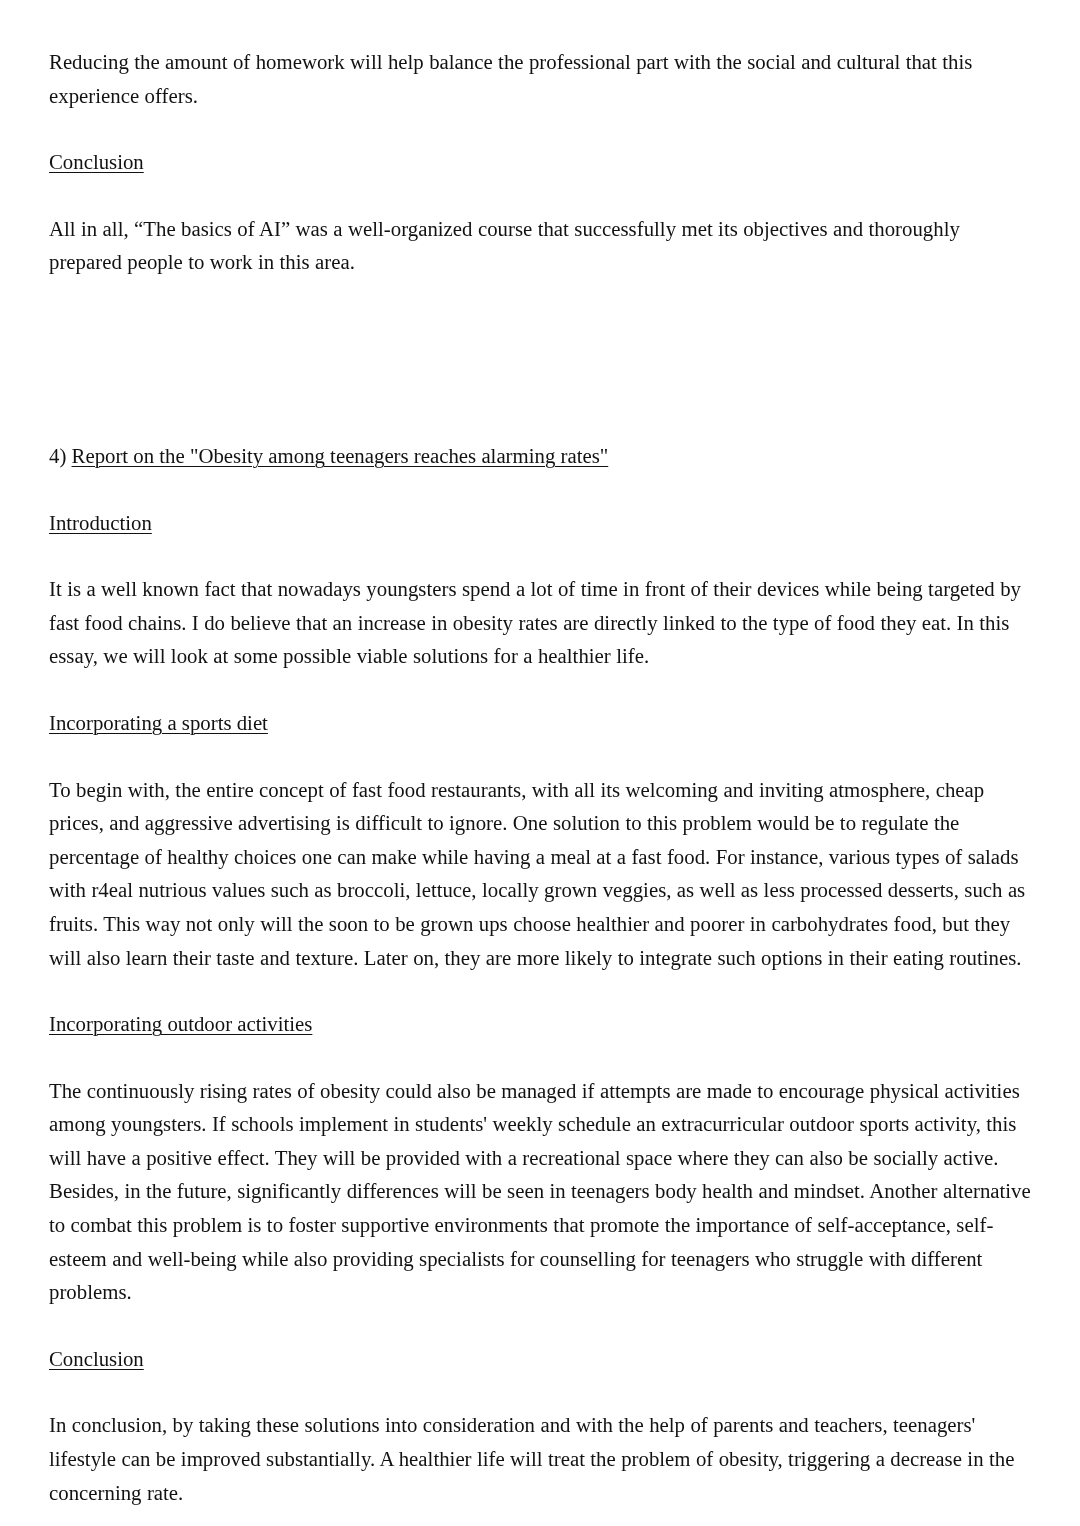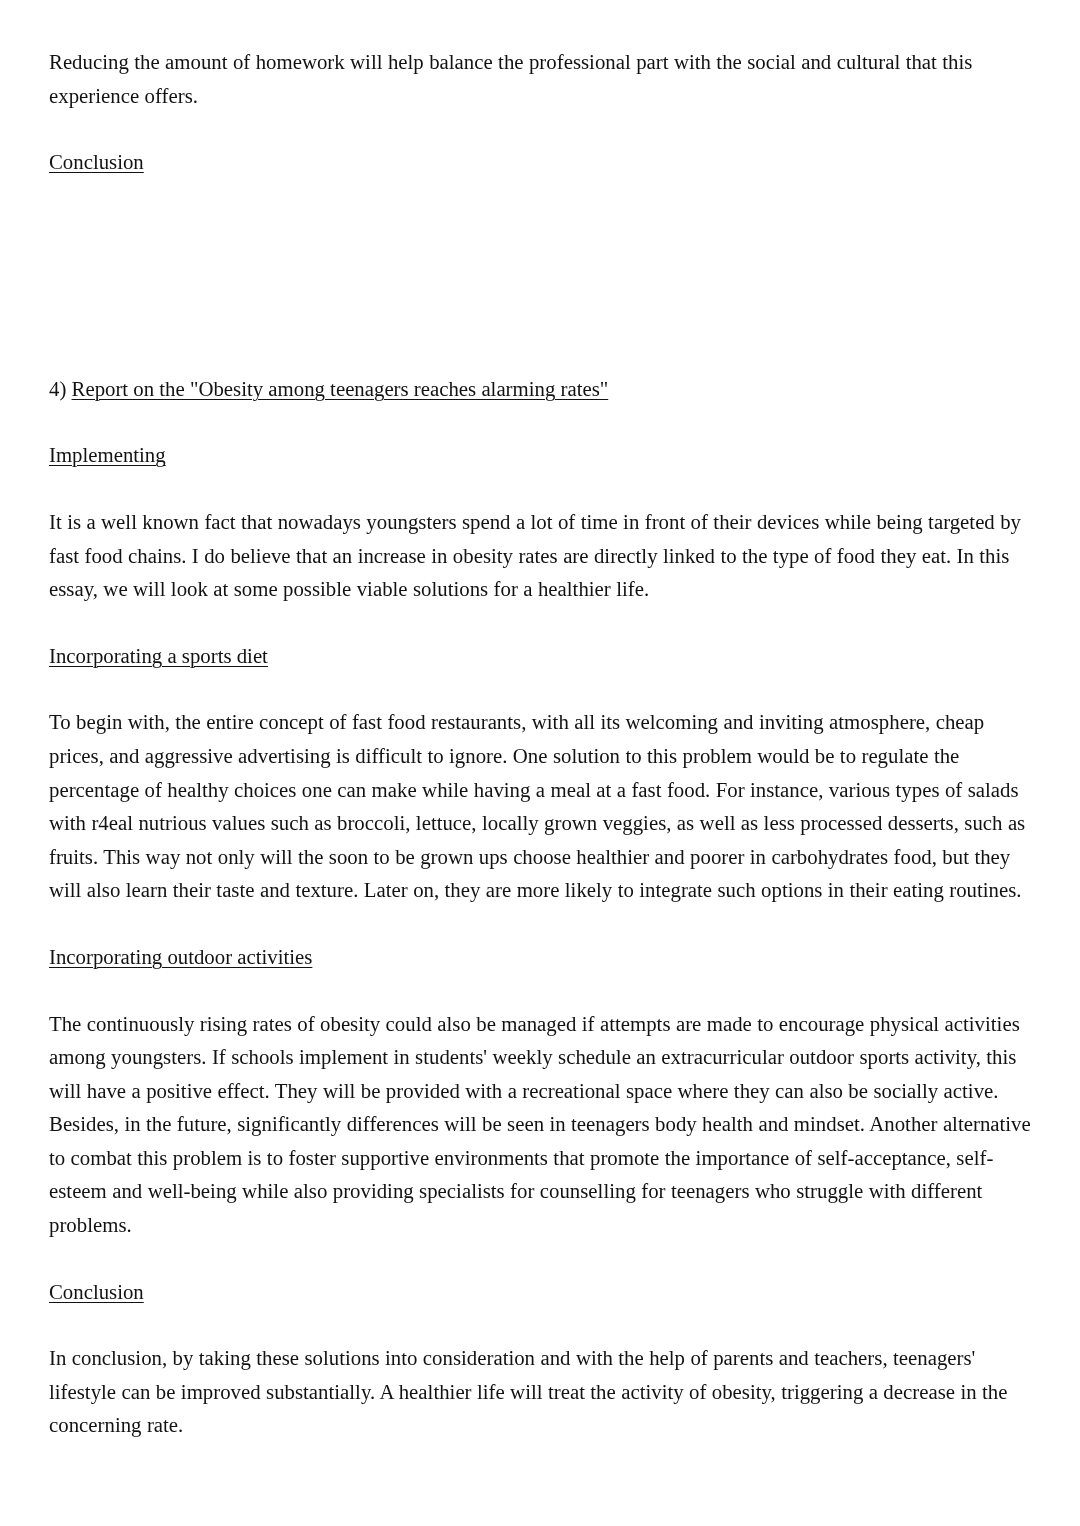--- a/index.html
+++ b/index.html
@@ -57,28 +57,29 @@
   <div class="content">
 
     <p class="para">Reducing the amount of homework will help balance the professional part with the social and cultural that this experience offers.</p>
 
     <div class="gap-para"></div>
 
     <p class="heading"><span class="u">Conclusion </span></p>
 
     <div class="gap-head"></div>
 
+    <p class="para">All in all, “The basics of AI” was a well-organized course that successfully met its objectives and thoroughly prepared people to work in this area.</p>
 
     <div class="gap-big"></div>
 
     <p class="heading"><span>4) </span><span class="u">Report on the "Obesity among teenagers reaches alarming rates"</span></p>
 
     <div class="gap-head"></div>
 
-    <p class="heading"><span class="u">Implementing </span></p>
+    <p class="heading"><span class="u">Introduction </span></p>
 
     <div class="gap-head"></div>
 
     <p class="para">It is a well known fact that nowadays youngsters spend a lot of time in front of their devices while being targeted by fast food chains. I do believe that an increase in obesity rates are directly linked to the type of food they eat. In this essay, we will look at some possible viable solutions for a healthier life.</p>
 
     <div class="gap-para"></div>
 
     <p class="heading"><span class="u">Incorporating a sports diet</span></p>
 
     <div class="gap-head"></div>
@@ -92,16 +93,16 @@
     <div class="gap-head"></div>
 
     <p class="para">The continuously rising rates of obesity could also be managed if attempts are made to encourage physical activities among youngsters. If schools implement in students' weekly schedule an extracurricular outdoor sports activity, this will have a positive effect. They will be provided with a recreational space where they can also be socially active. Besides, in the future, significantly differences will be seen in teenagers body health and mindset. Another alternative to combat this problem is to foster supportive environments that promote the importance of self-acceptance, self-esteem and well-being while also providing specialists for counselling for teenagers who struggle with different problems.</p>
 
     <div class="gap-para"></div>
 
     <p class="heading"><span class="u">Conclusion </span></p>
 
     <div class="gap-head"></div>
 
-    <p class="para">In conclusion, by taking these solutions into consideration and with the help of parents and teachers, teenagers' lifestyle can be improved substantially. A healthier life will treat the activity of obesity, triggering a decrease in the concerning rate.</p>
+    <p class="para">In conclusion, by taking these solutions into consideration and with the help of parents and teachers, teenagers' lifestyle can be improved substantially. A healthier life will treat the problem of obesity, triggering a decrease in the concerning rate.</p>
 
   </div>
 </div>
 
 </body></html>

